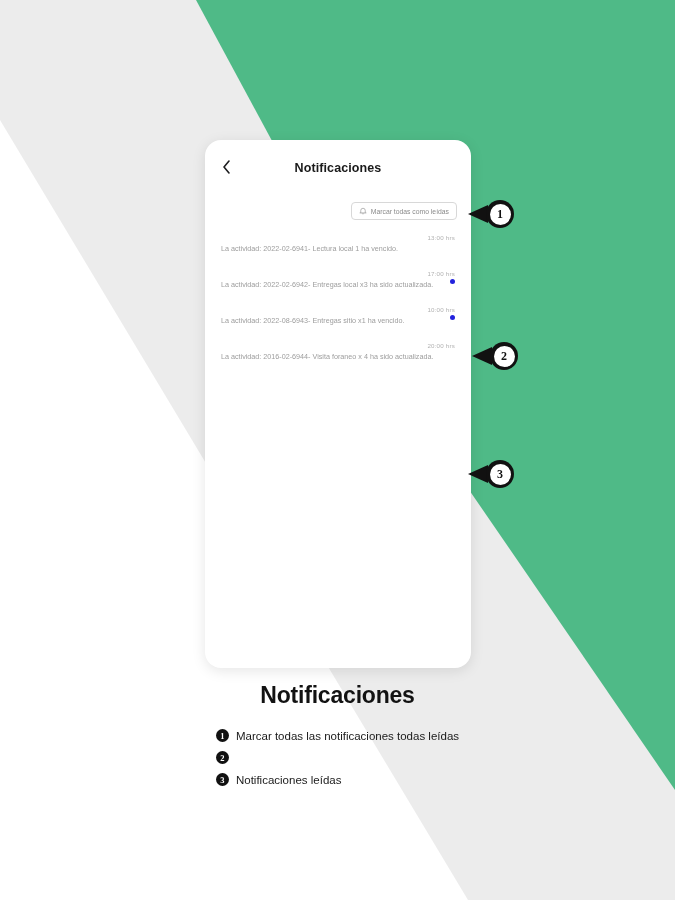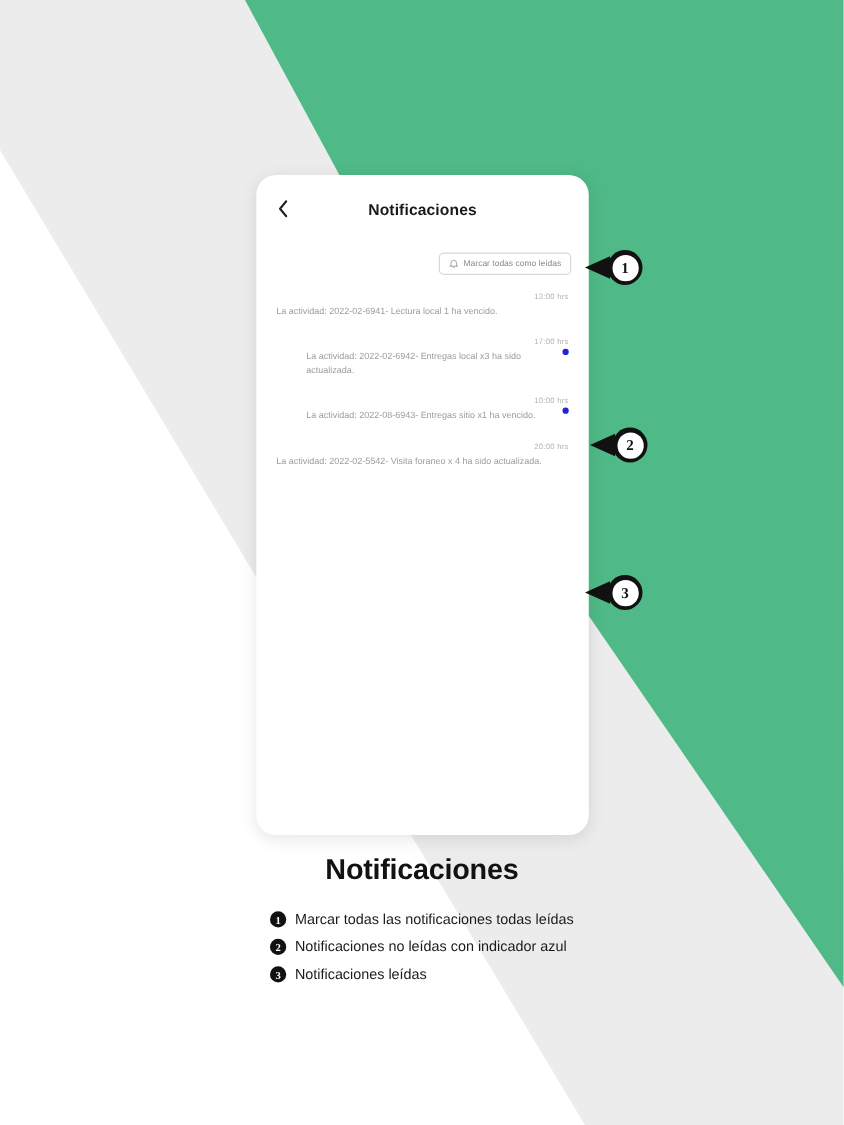--- a/index.html
+++ b/index.html
@@ -112,21 +112,20 @@
     background: #2222dd;
   }
   .notif-text {
     font-size: 7.2px;
     line-height: 1.55;
     color: #9d9d9d;
     padding-right: 4px;
   }
   .notif-item.unread .notif-text {
     color: #9d9d9d;
-    margin-left: 24px;
   }
 
   
   .callout {
     position: absolute;
     width: 52px;
     height: 34px;
   }
   .callout .num {
     position: absolute;
@@ -260,21 +259,21 @@
     </div>
 
     <div class="notif-item unread">
       <div class="notif-time">10:00 hrs</div>
       <span class="notif-dot"></span>
       <div class="notif-text">La actividad: 2022-08-6943- Entregas sitio x1 ha vencido.</div>
     </div>
 
     <div class="notif-item">
       <div class="notif-time">20:00 hrs</div>
-      <div class="notif-text">La actividad: 2022-02-5542- Visita foraneo x 4 ha sido actualizada.</div>
+      <div class="notif-text">La actividad: 2016-02-6944- Visita foraneo x 4 ha sido actualizada.</div>
     </div>
 
   </div>
 </div>
 
 <div class="callout" id="callout-1">
   <span class="tail"></span>
   <span class="num">
     <i>1</i>
   </span>
@@ -297,20 +296,19 @@
 <div id="caption">
   <div id="caption-title">Notificaciones</div>
 
   <ul id="legend">
     <li>
       <span class="legend-badge">1</span>
       <span>Marcar todas las notificaciones todas leídas</span>
     </li>
     <li>
       <span class="legend-badge">2</span>
-      <span>Notificaciones no leídas con indicador azul</span>
     </li>
     <li>
       <span class="legend-badge">3</span>
       <span>Notificaciones leídas</span>
     </li>
   </ul>
 </div>
 
 </body></html>

